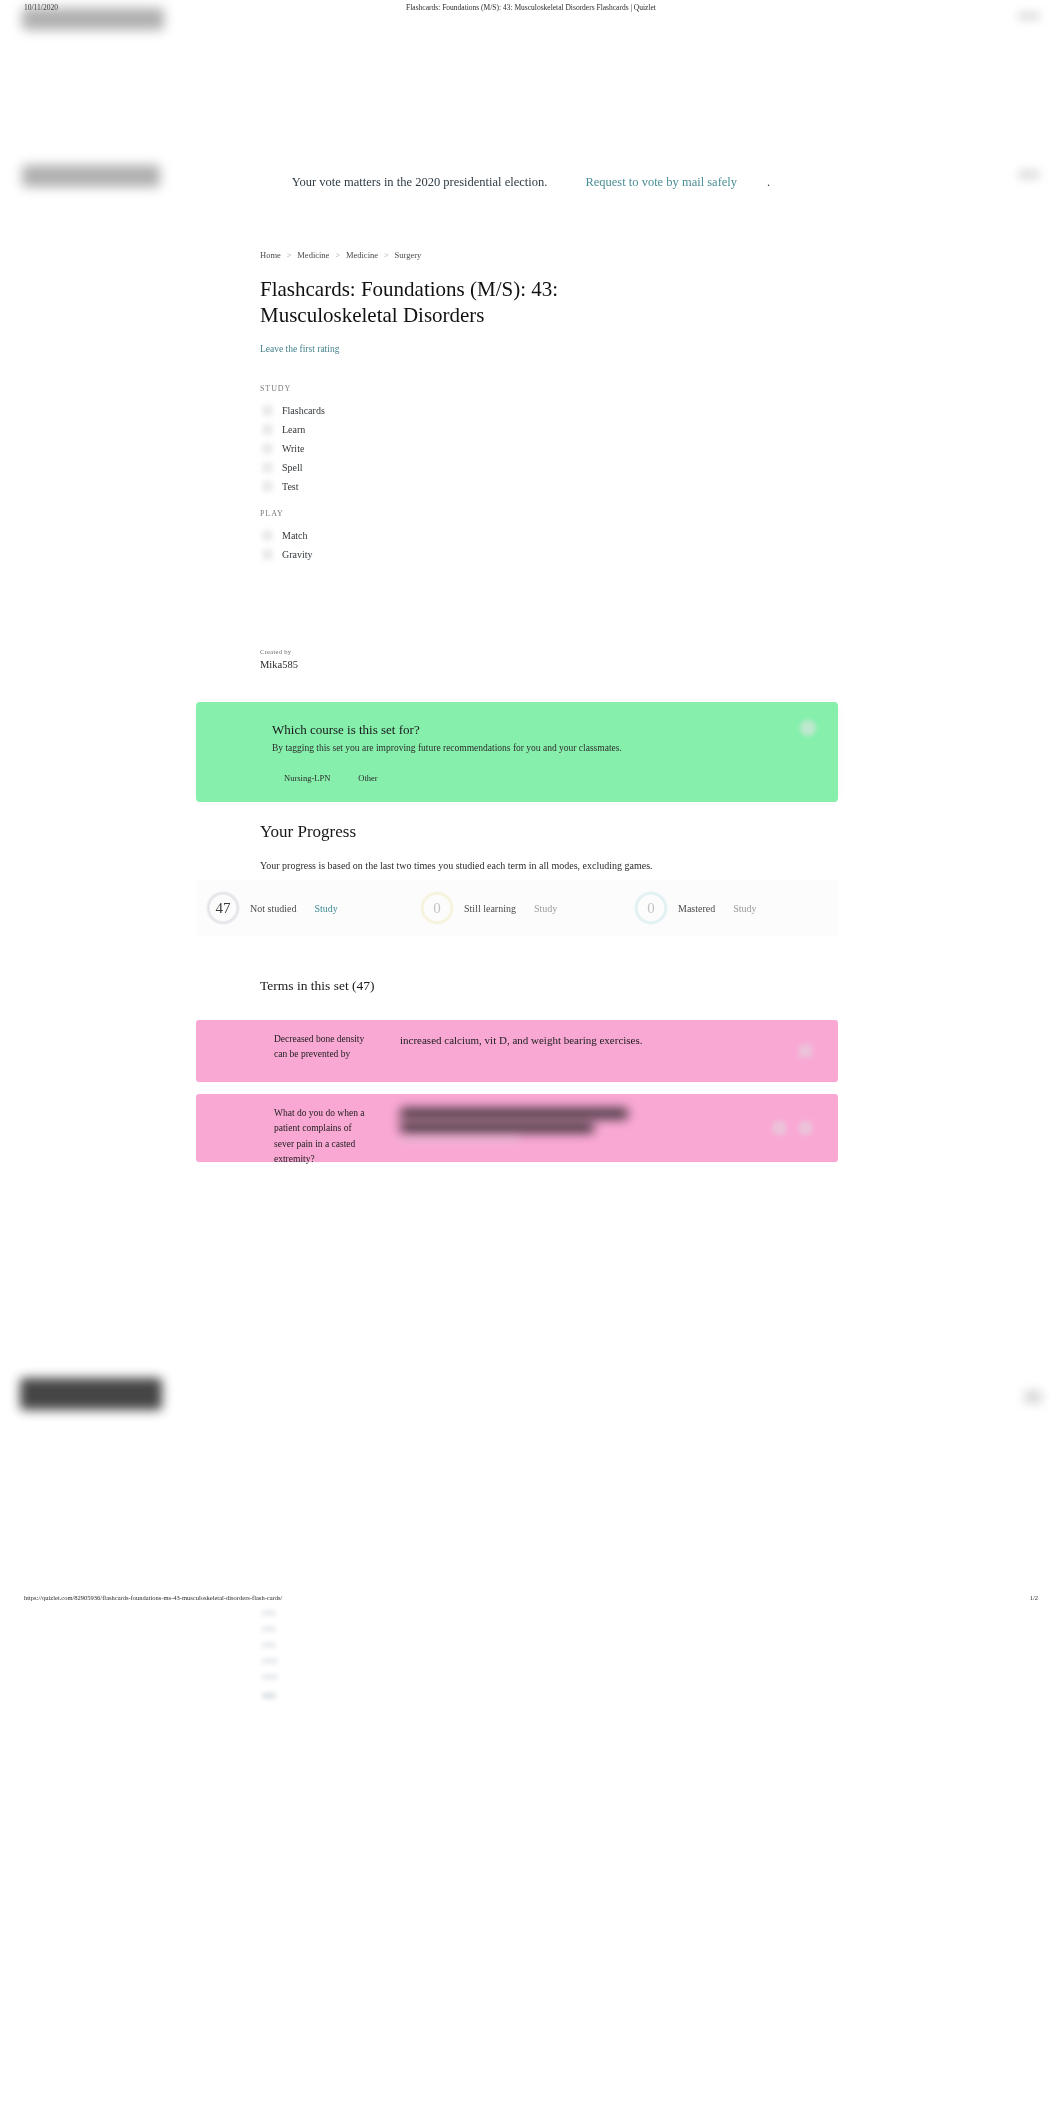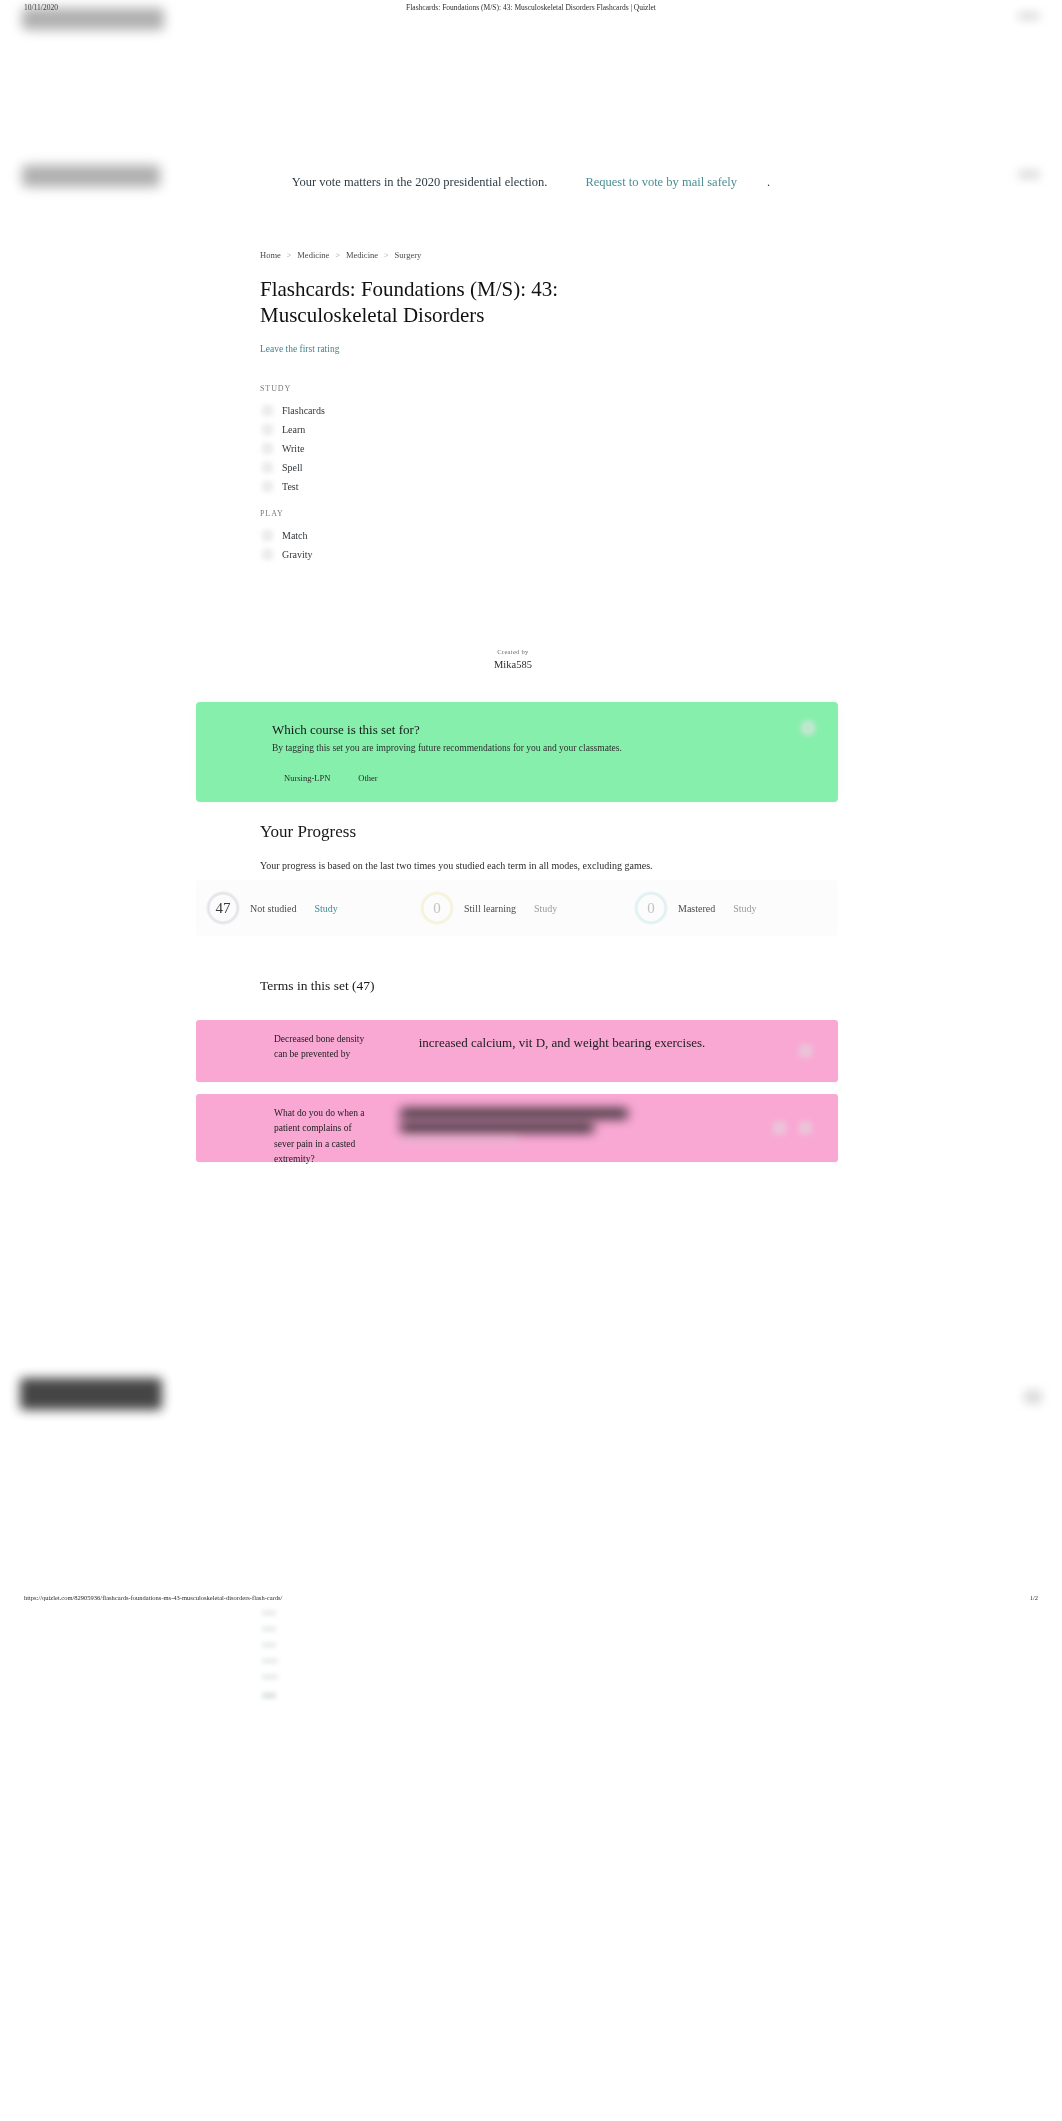--- a/index.html
+++ b/index.html
@@ -194,21 +194,21 @@
     font-size: 10px;
     color: #33373b;
   }
 
   
   .created-by {
     position: absolute;
     left: 0;
     top: 398px;
     width: 540px;
-    text-align: center;
+    text-align: left;
     padding-right: 34px;
   }
   .created-by .cb-label {
     font-size: 6.5px;
     color: #6a6a6a;
     letter-spacing: .3px;
     margin-bottom: 4px;
   }
   .created-by .cb-name {
     font-size: 10.5px;
@@ -361,25 +361,24 @@
   .term-term {
     width: 190px;
     padding: 12px 14px 12px 78px;
     font-size: 9.5px;
     line-height: 1.62;
     color: #202020;
   }
   .term-def {
     flex: 1;
     padding: 12px 14px;
-    font-size: 13px;
+    font-size: 11px;
     line-height: 1.62;
     color: #202020;
     position: relative;
-    text-align: center;
   }
   .term-actions {
     width: 100px;
     position: relative;
   }
   .term-def-blur-1 {
     position: absolute;
     left: 14px;
     top: 14px;
     width: 228px;

